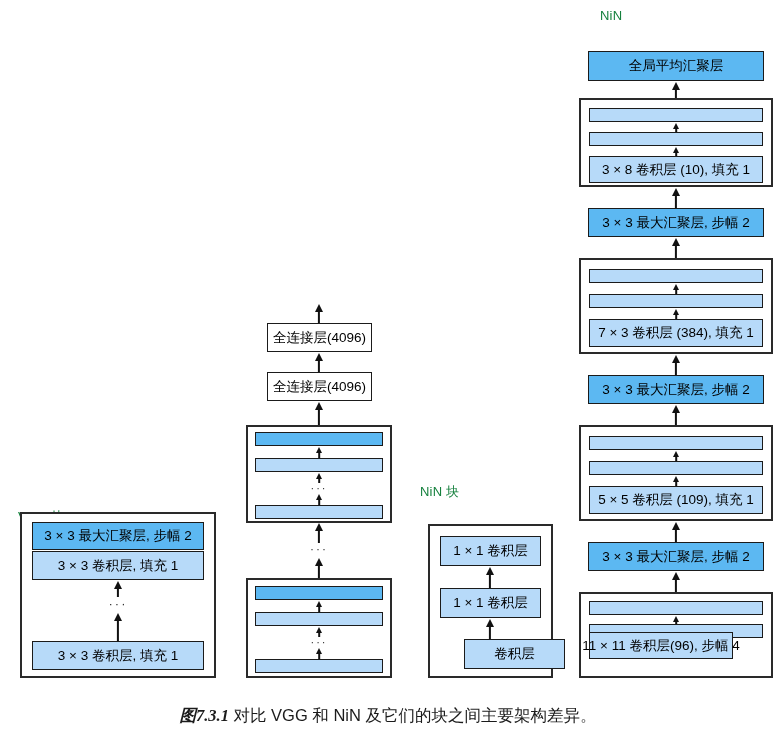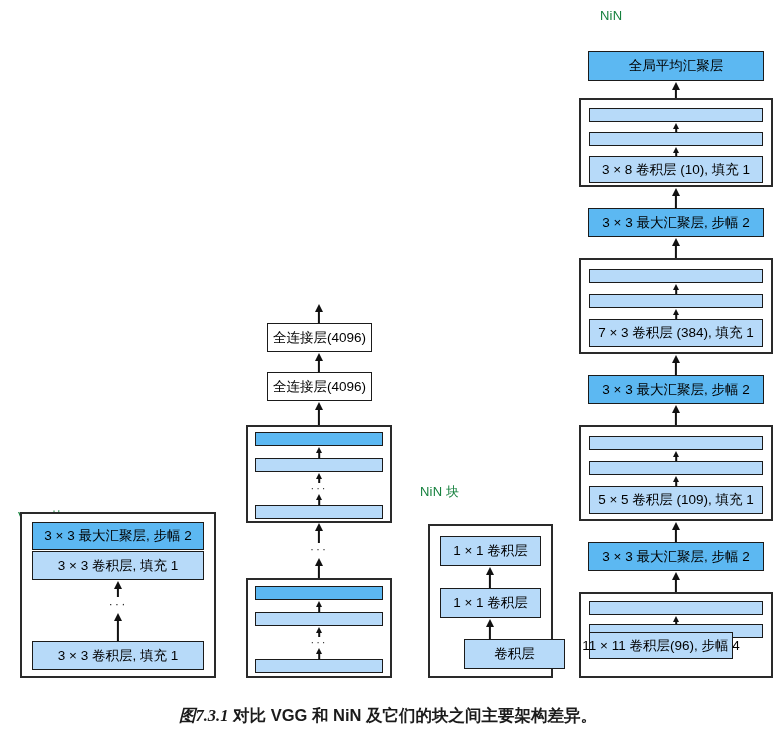--- a/index.html
+++ b/index.html
@@ -118,21 +118,21 @@
     text-align: center;
     font-size: 16.5px;
     color: #1b1b1b;
     white-space: nowrap;
   }
   .caption .figno {
     font-style: italic;
     font-family: "Liberation Serif", "DejaVu Serif", serif;
     font-weight: 600;
   }
-  .caption .captext { font-weight: 700; }
+  .caption .captext { font-weight: 400; }
 </style>
 </head>
 <body>
 
 <div class="canvas">
 
   <div class="col-title" style="left:18px; top:508px; width:200px;">VGG 块</div>
 
   <div class="group" style="left:20px; top:512px; width:196px; height:166px;"></div>
 

